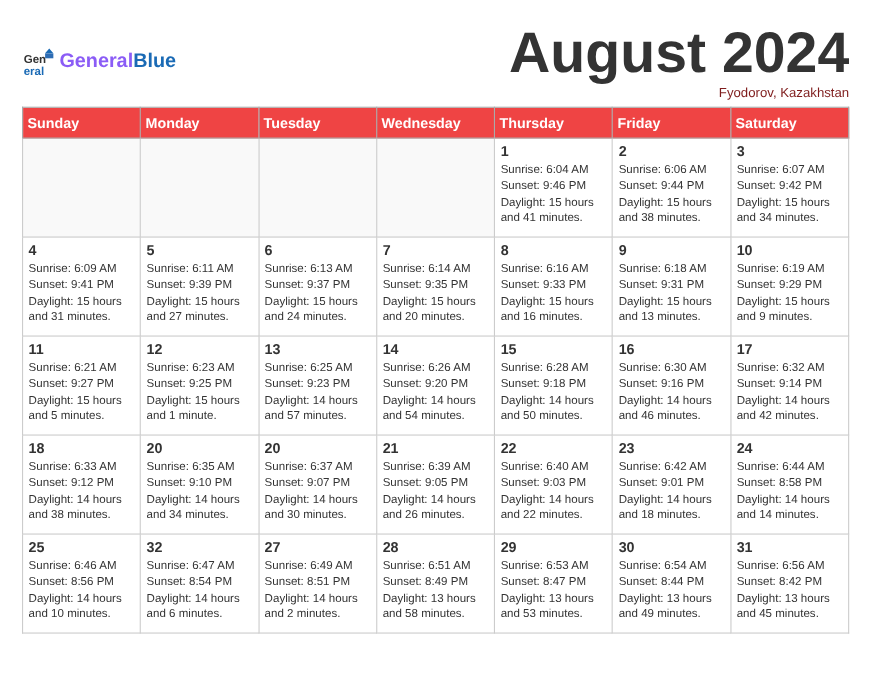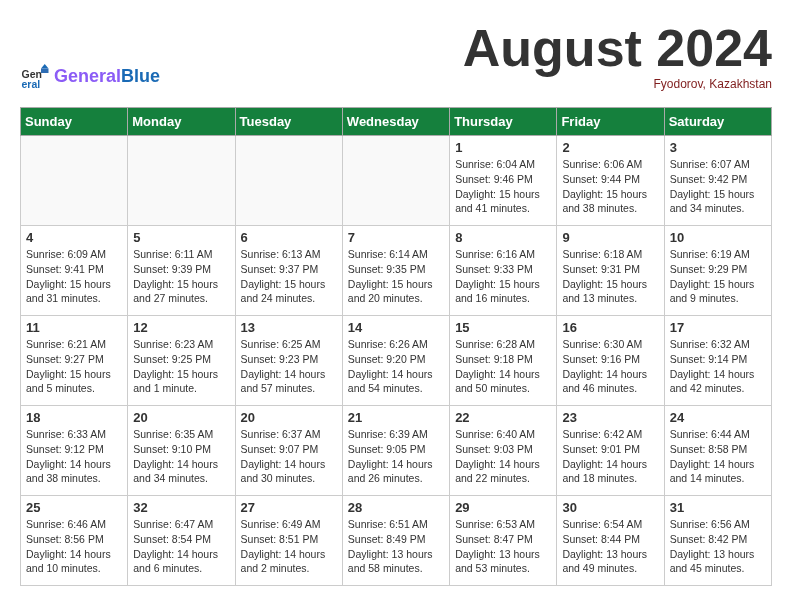--- a/index.html
+++ b/index.html
@@ -6,22 +6,22 @@
     body {
       font-family: Arial, sans-serif;
       background: #fff;
       width: 792px;
       min-height: 612px;
       padding: 20px;
     }
     .header-area {
       display: flex;
       justify-content: space-between;
-      align-items: flex-end;
-      margin-bottom: 16px;
+      align-items: center;
+      margin-bottom: 6px;
     }
     .logo {
       display: flex;
       align-items: center;
       gap: 4px;
     }
     .logo-icon {
       width: 30px;
       height: 30px;
     }
@@ -37,21 +37,21 @@
     .location-title {
       font-size: 12px;
       color: #7f1d1d;
     }
     table {
       width: 100%;
       border-collapse: collapse;
       table-layout: fixed;
     }
     thead th {
-      background-color: #15803d;
+      background-color: #ef4444;
       color: #fff;
       font-size: 13px;
       font-weight: bold;
       padding: 6px 4px;
       text-align: left;
       border: 1px solid #aaa;
       margin-top: 22px;
     }
     td {
       border: 1px solid #ccc;

